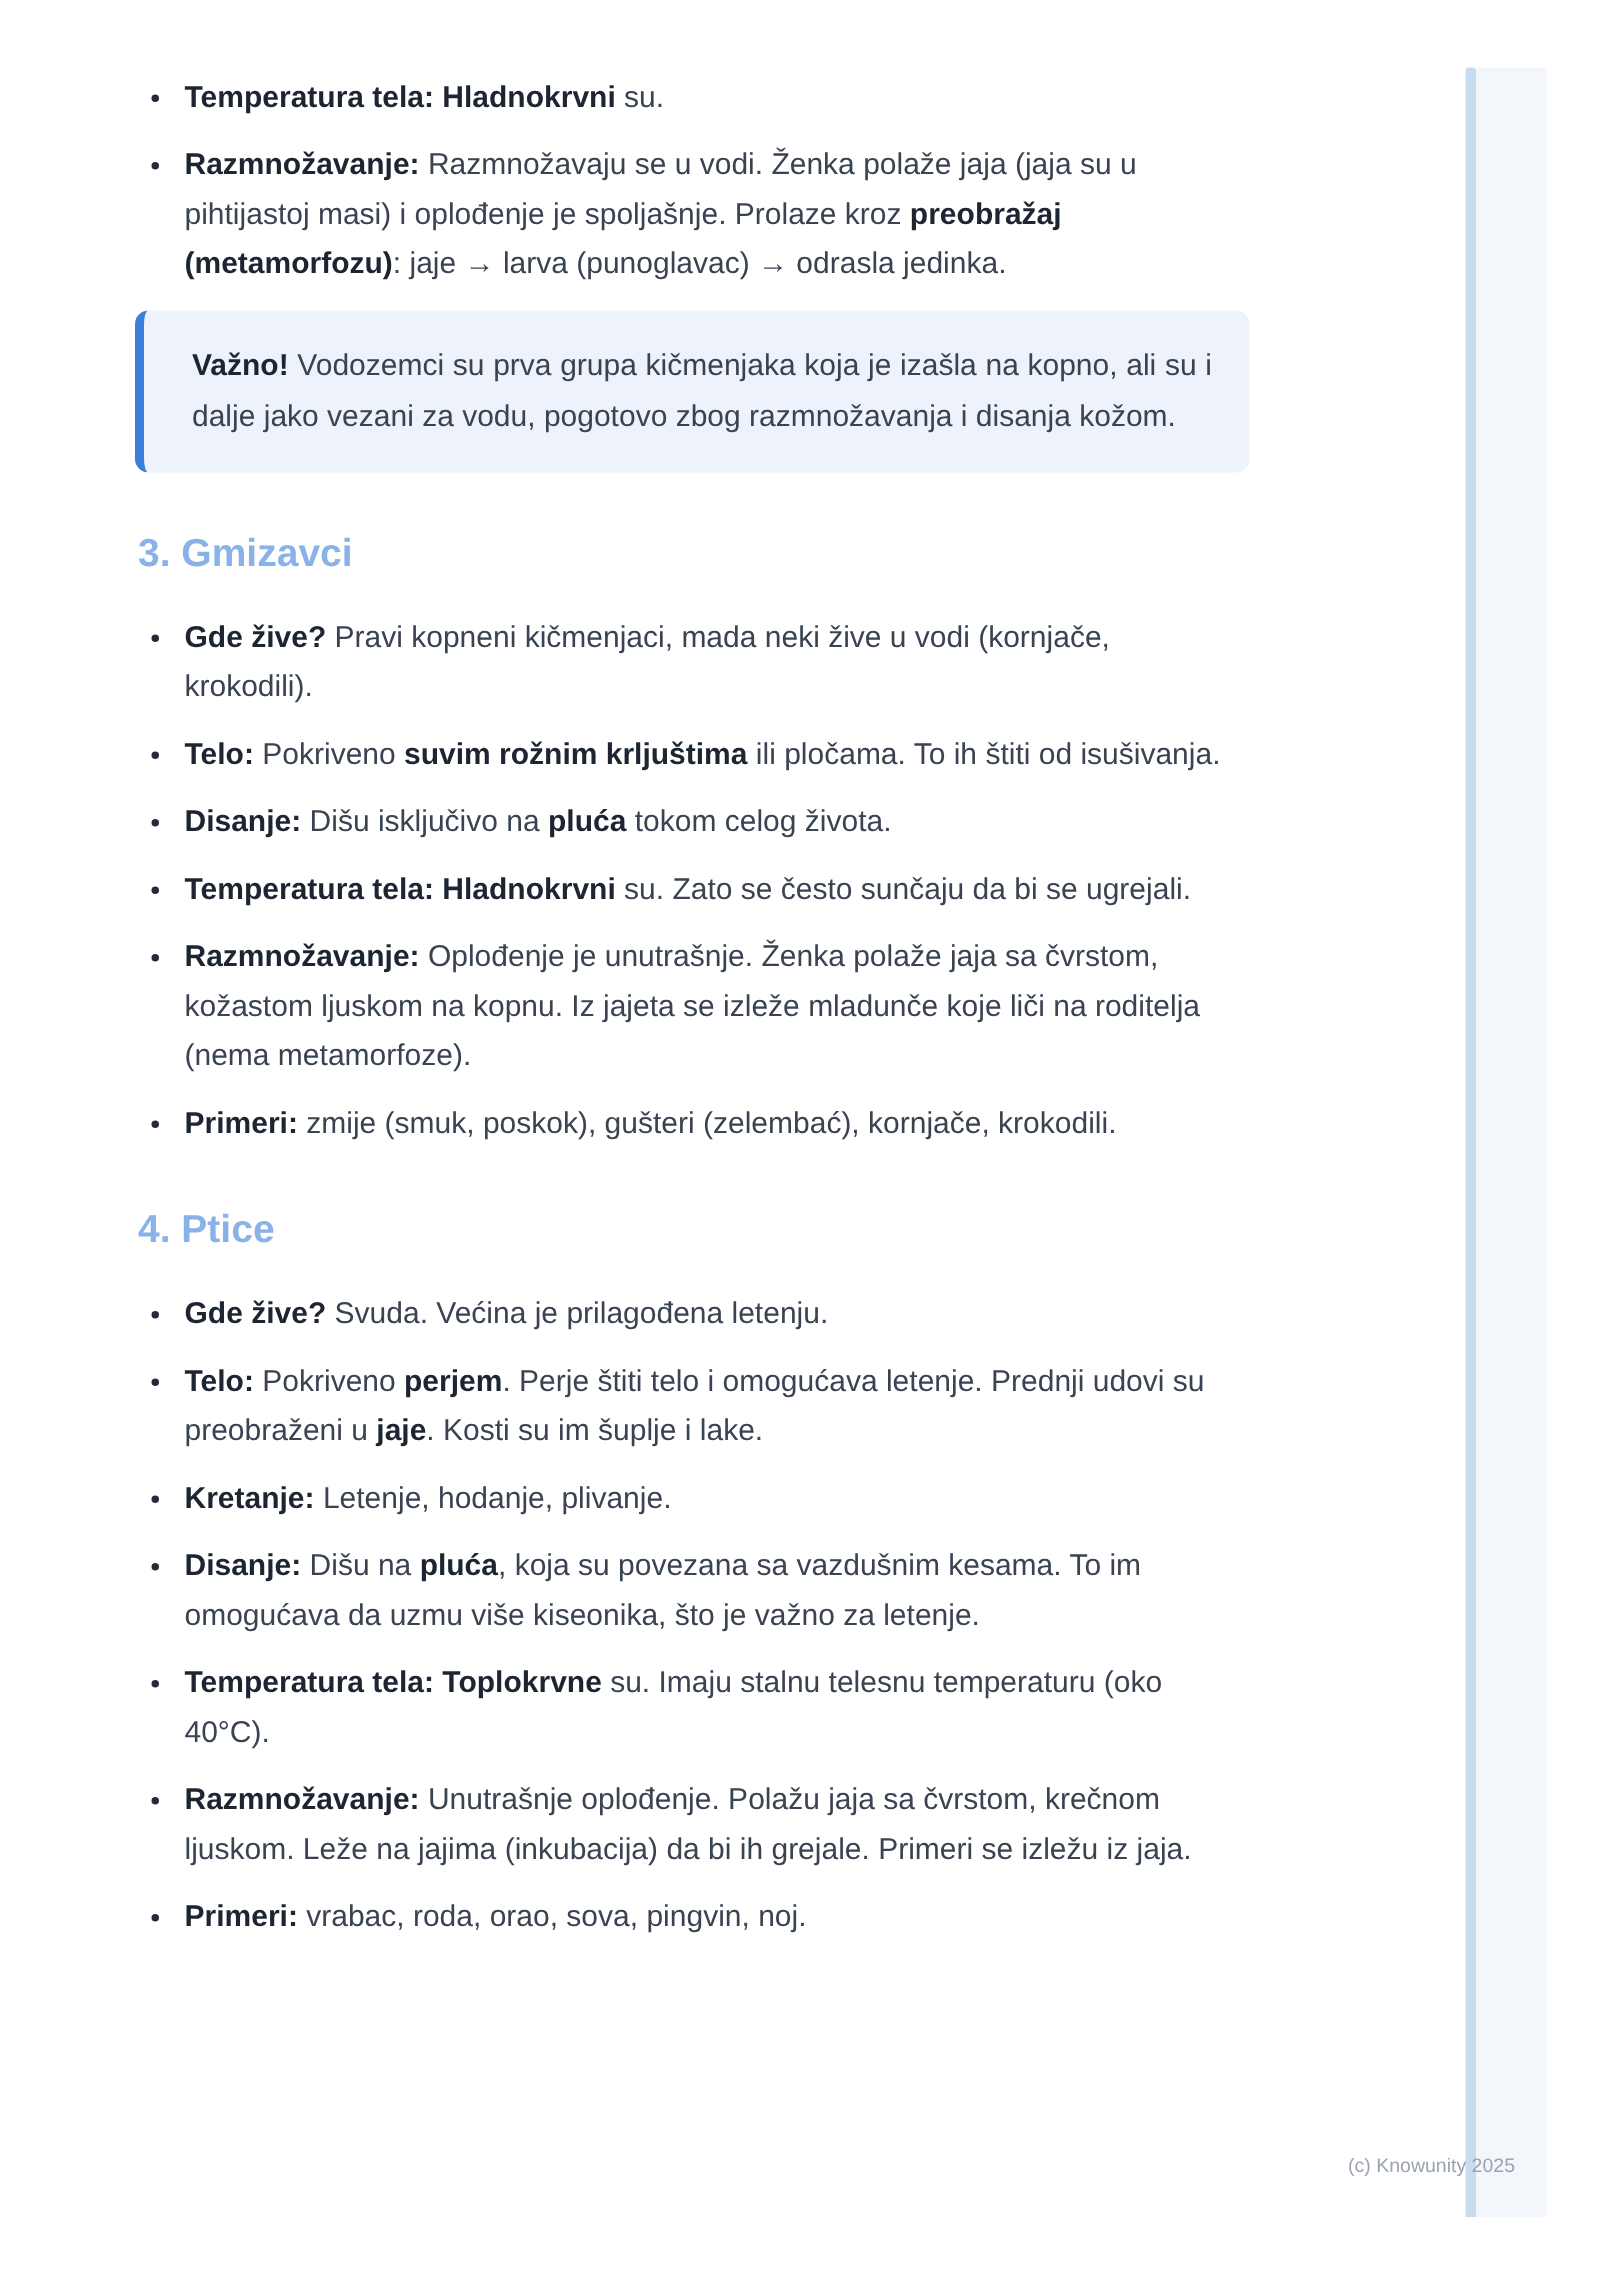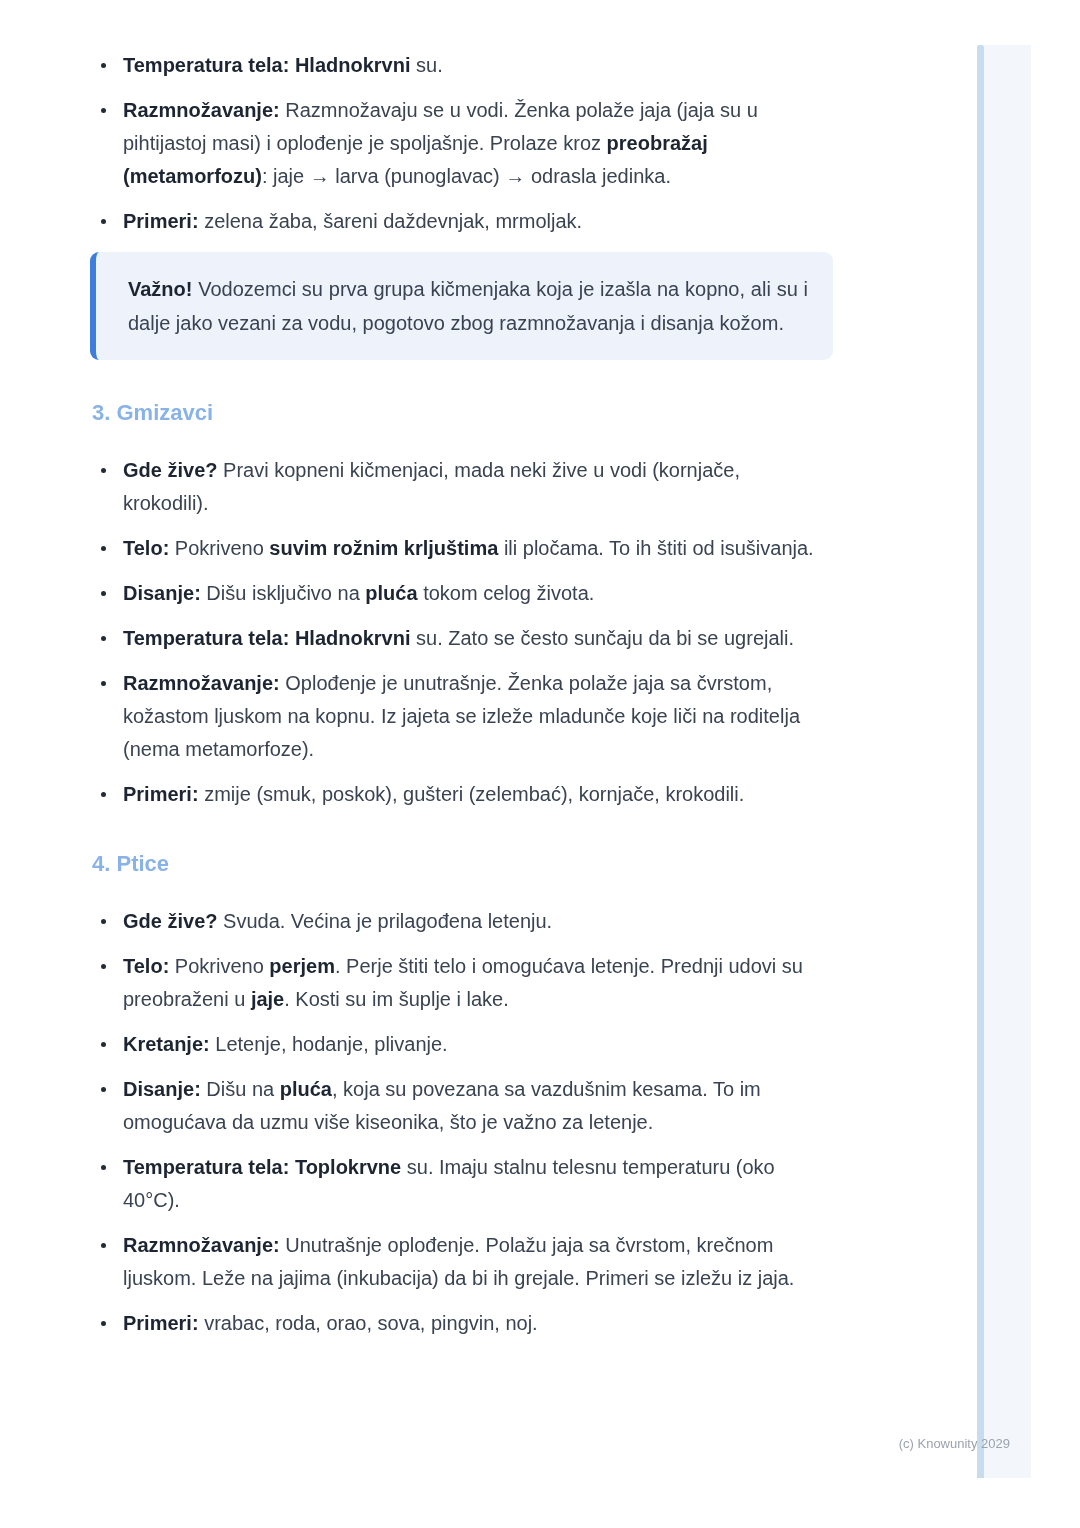--- a/index.html
+++ b/index.html
@@ -41,21 +41,21 @@
     background:var(--callout-bg);
     border-left:6px solid var(--callout-border);
     border-radius:9px;
     padding:20px 25px 20px 32px;
   }
   .callout-text{
     margin:0;font-size:20px;line-height:34px;
     text-align:justify;color:var(--body-text);
   }
   .section-title{
-    font-size:22px;line-height:30px;font-weight:600;
+    font-size:26px;line-height:30px;font-weight:600;
     color:var(--heading-blue);
     margin:38px 0 26px 0;
   }
   .footer{
     position:absolute;top:1436px;right:70px;
     font-size:13px;line-height:16px;
     color:var(--footer-gray);z-index:3;
   }
   .edge-strip{
     position:absolute;left:977px;top:45px;width:7px;height:1433px;
@@ -67,21 +67,20 @@
   }
 </style>
 </head>
 <body>
 
 <main class="content">
 
   <div class="bullet-list">
       <div class="bullet-item"><span class="dot"></span><span><strong>Temperatura tela: Hladnokrvni</strong><span> su.</span></span></div>
       <div class="bullet-item"><span class="dot"></span><span><strong>Razmnožavanje:</strong><span> Razmnožavaju se u vodi. Ženka polaže jaja (jaja su u pihtijastoj masi) i oplođenje je spoljašnje. Prolaze kroz </span><strong>preobražaj (metamorfozu)</strong><span>: jaje → larva (punoglavac) → odrasla jedinka.</span></span></div>
-      <div class="bullet-item"><span class="dot"></span><span><strong>Primeri:</strong><span> zelena žaba, šareni daždevnjak, mrmoljak.</span></span></div>
     </div>
 
   <aside class="callout">
     <p class="callout-text"><strong>Važno!</strong><span> Vodozemci su prva grupa kičmenjaka koja je izašla na kopno, ali su i dalje jako vezani za vodu, pogotovo zbog razmnožavanja i disanja kožom.</span></p>
   </aside>
 
   <section>
     <h2 class="section-title">3. Gmizavci</h2>
     <div class="bullet-list">
         <div class="bullet-item"><span class="dot"></span><span><strong>Gde žive?</strong><span> Pravi kopneni kičmenjaci, mada neki žive u vodi (kornjače, krokodili).</span></span></div>
@@ -103,13 +102,13 @@
         <div class="bullet-item"><span class="dot"></span><span><strong>Temperatura tela: Toplokrvne</strong><span> su. Imaju stalnu telesnu temperaturu (oko 40°C).</span></span></div>
         <div class="bullet-item"><span class="dot"></span><span><strong>Razmnožavanje:</strong><span> Unutrašnje oplođenje. Polažu jaja sa čvrstom, krečnom ljuskom. Leže na jajima (inkubacija) da bi ih grejale. Primeri se izležu iz jaja.</span></span></div>
         <div class="bullet-item"><span class="dot"></span><span><strong>Primeri:</strong><span> vrabac, roda, orao, sova, pingvin, noj.</span></span></div>
       </div>
   </section>
 
 </main>
 
 <div class="edge-strip"></div>
 <div class="edge-panel"></div>
-<div class="footer">(c) Knowunity 2029</div>
+<div class="footer">(c) Knowunity 2025</div>
 
 </body></html>

